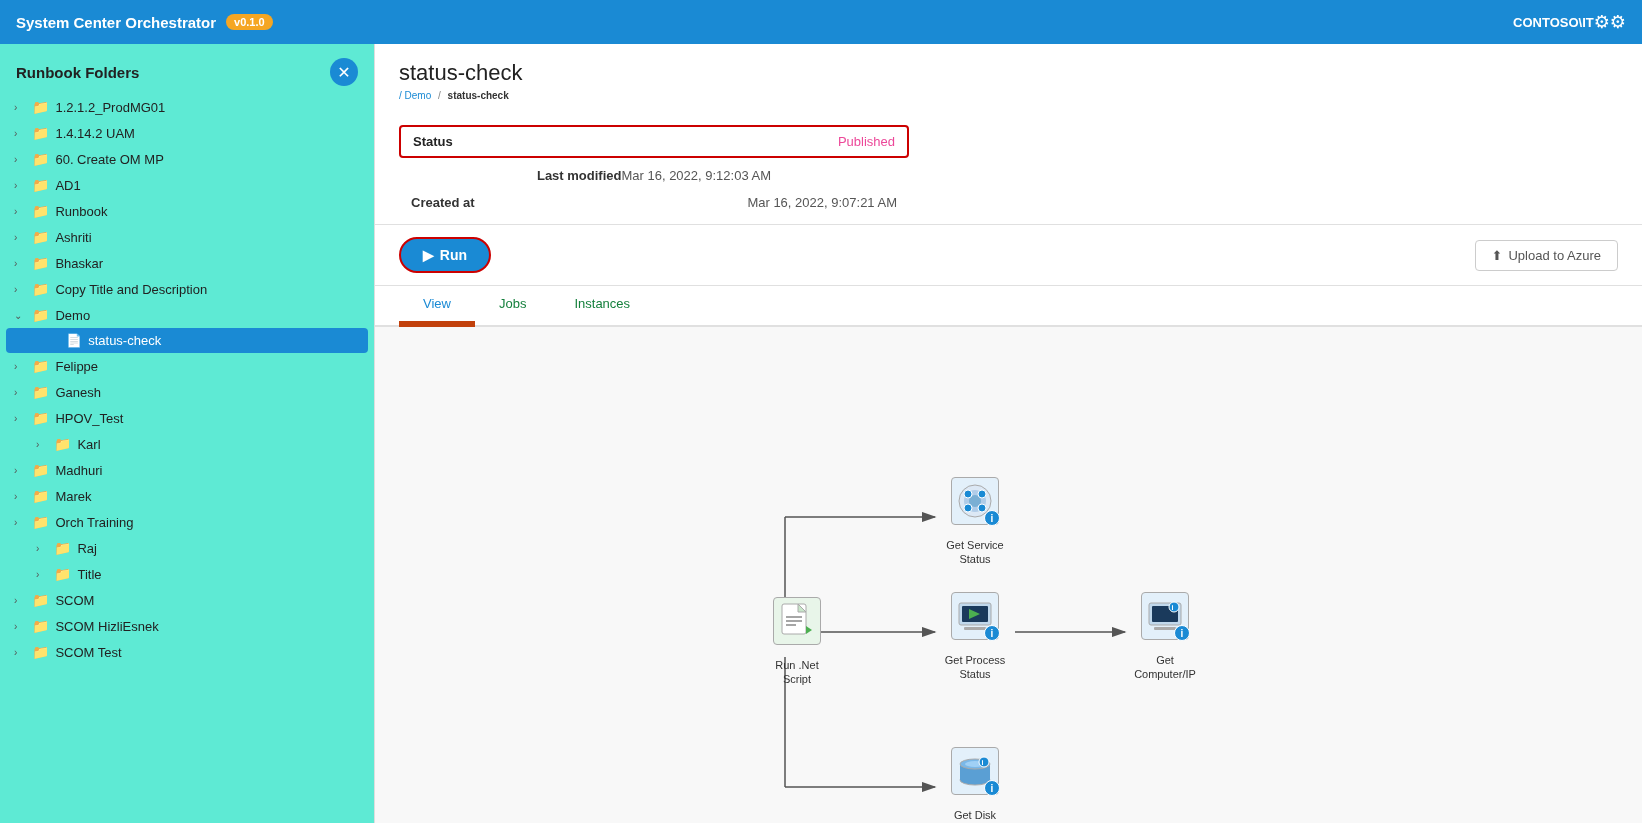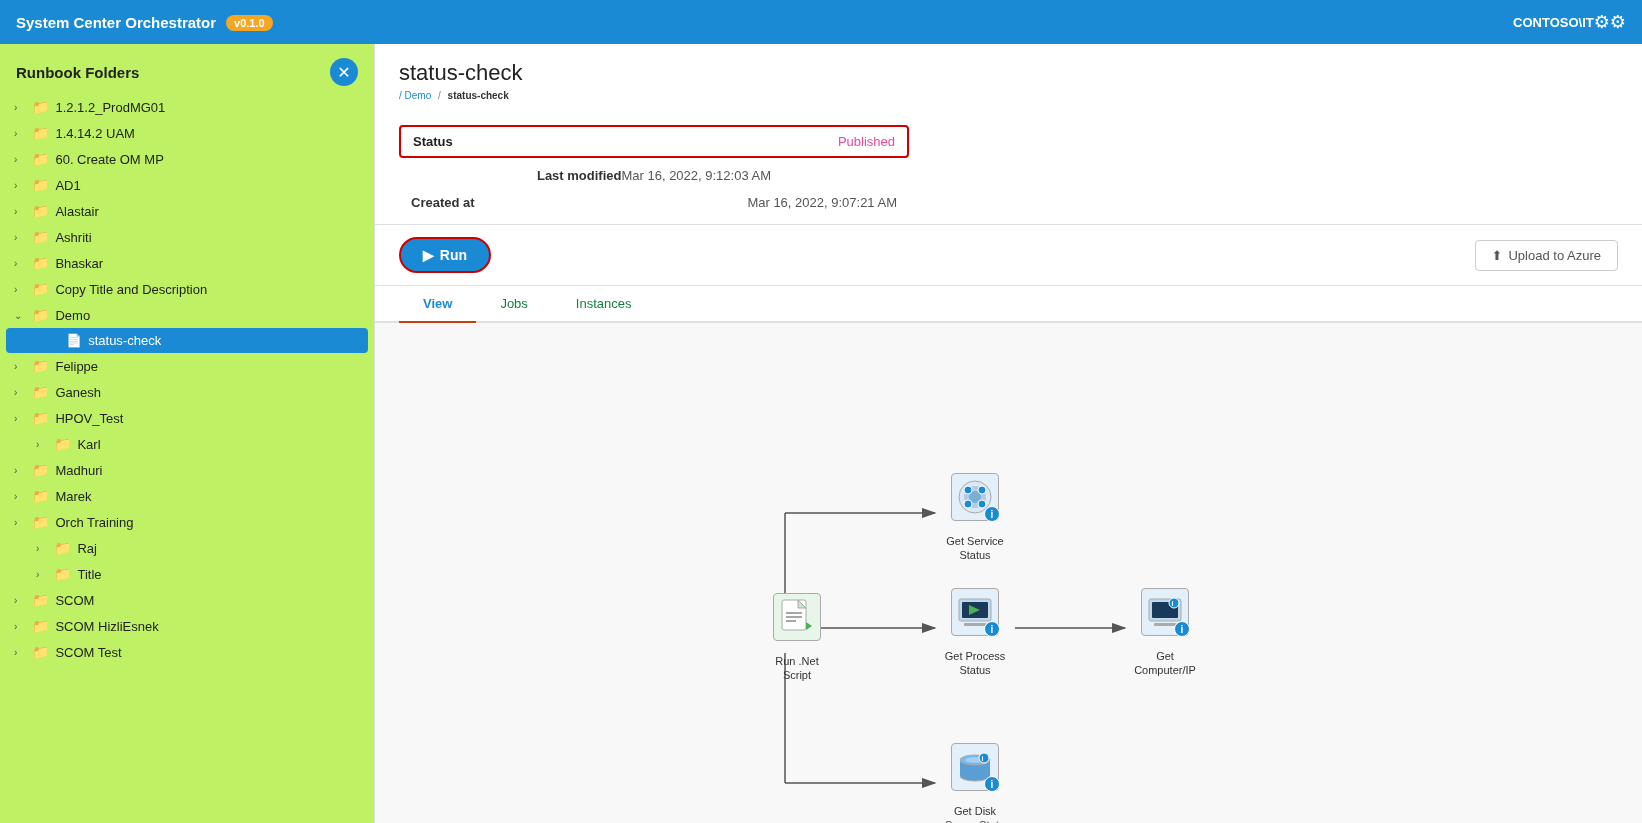--- a/index.html
+++ b/index.html
@@ -8,41 +8,41 @@
     
     #topnav {
       background: #1a8ad4;
       color: white;
       height: 44px;
       display: flex;
       align-items: center;
       padding: 0 16px;
       justify-content: space-between;
     }
-    #topnav .left { display: flex; align-items: flex-end; gap: 10px; }
+    #topnav .left { display: flex; align-items: flex-start; gap: 10px; }
     #topnav .app-title { font-size: 15px; font-weight: 600; color: white; }
     #topnav .version-badge {
       background: #f5a623;
       color: white;
       font-size: 11px;
       font-weight: 700;
       border-radius: 10px;
       padding: 2px 8px;
     }
     #topnav .right { display: flex; align-items: center; }
     #topnav .user-label { color: white; font-size: 13px; font-weight: 600; }
     .nav-icon { color: white; font-size: 18px; cursor: pointer; }
 
     
     #layout { display: flex; height: calc(100vh - 44px); }
 
     
     #sidebar {
       width: 375px;
-      background: #bef264;
+      background: #5eead4;
       border-right: 1px solid #ddd;
       display: flex;
       flex-direction: column;
       position: relative;
       overflow: hidden;
     }
     #sidebar-header {
       padding: 14px 16px 8px 16px;
       font-size: 15px;
       font-weight: 700;
@@ -166,21 +166,21 @@
       gap: 0;
     }
     .tab {
       padding: 10px 24px;
       font-size: 13px;
       color: #15803d;
       cursor: pointer;
       border-bottom: 2px solid transparent;
       margin-bottom: -2px;
     }
-    .tab.active { color: #1a8ad4; border-bottom: 2px solid #c2410c; font-weight: 700; }
+    .tab.active { color: #1a8ad4; border-bottom: 6px solid #c2410c; font-weight: 400; }
 
     
     #canvas {
       flex: 1;
       background: #f8f8f8;
       position: relative;
       min-height: 500px;
       overflow: hidden;
     }
 
@@ -275,21 +275,21 @@
         <span>60. Create OM MP</span>
       </div>
       <div class="folder-item">
         <span class="chevron">›</span>
         <span class="folder-icon">📁</span>
         <span>AD1</span>
       </div>
       <div class="folder-item">
         <span class="chevron">›</span>
         <span class="folder-icon">📁</span>
-        <span>Alastair</span>
+        <span>Runbook</span>
       </div>
       <div class="folder-item">
         <span class="chevron">›</span>
         <span class="folder-icon">📁</span>
         <span>Ashriti</span>
       </div>
       <div class="folder-item">
         <span class="chevron">›</span>
         <span class="folder-icon">📁</span>
         <span>Bhaskar</span>

